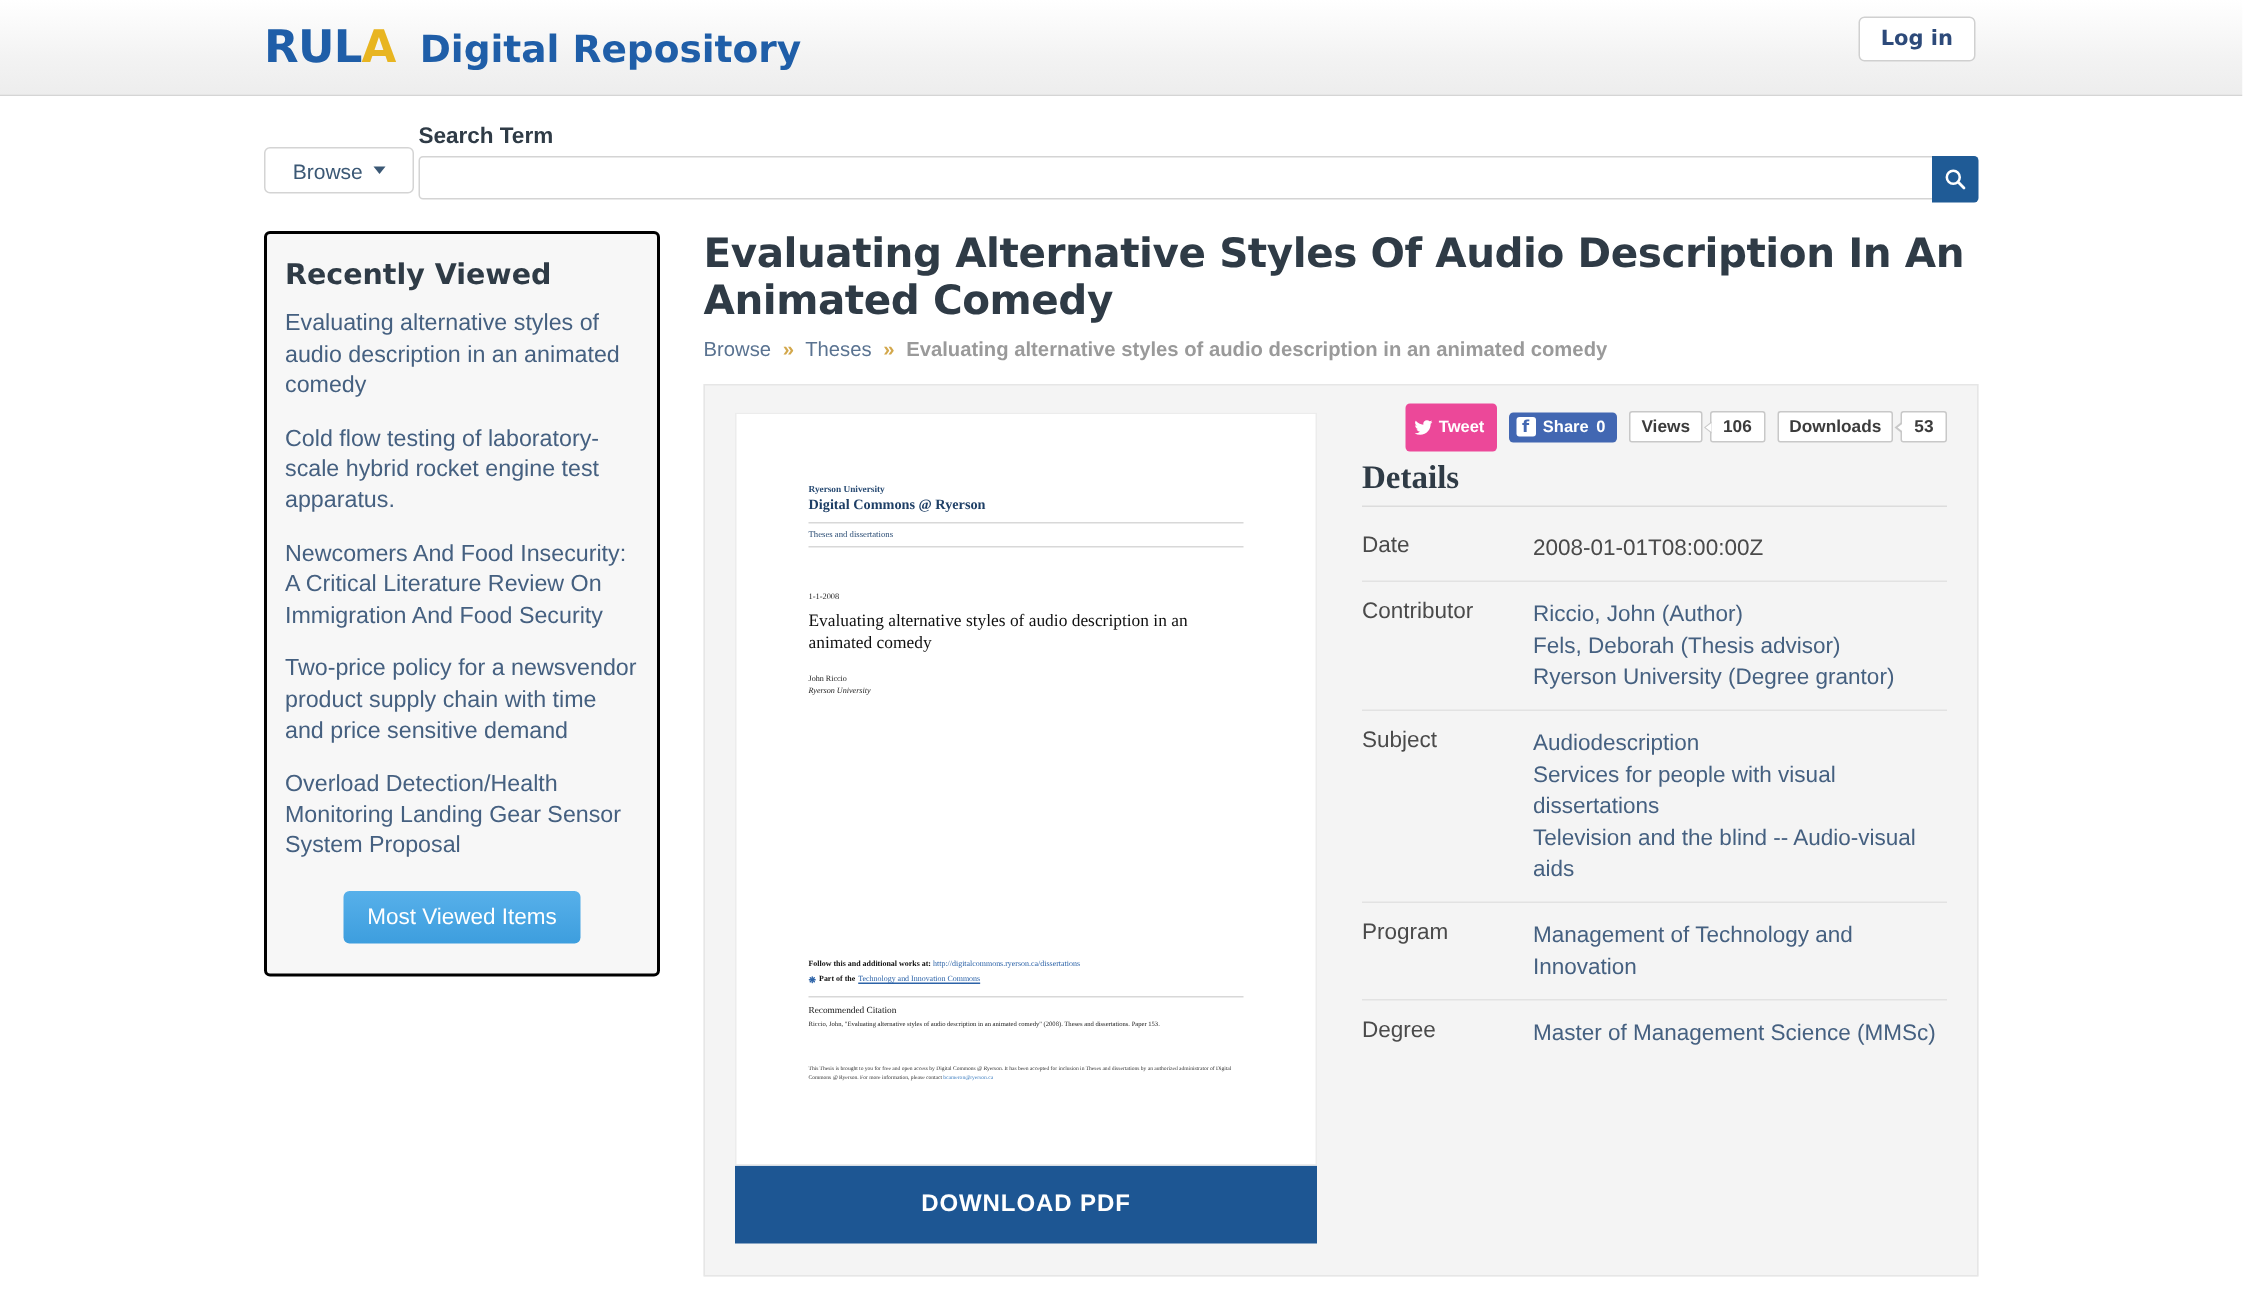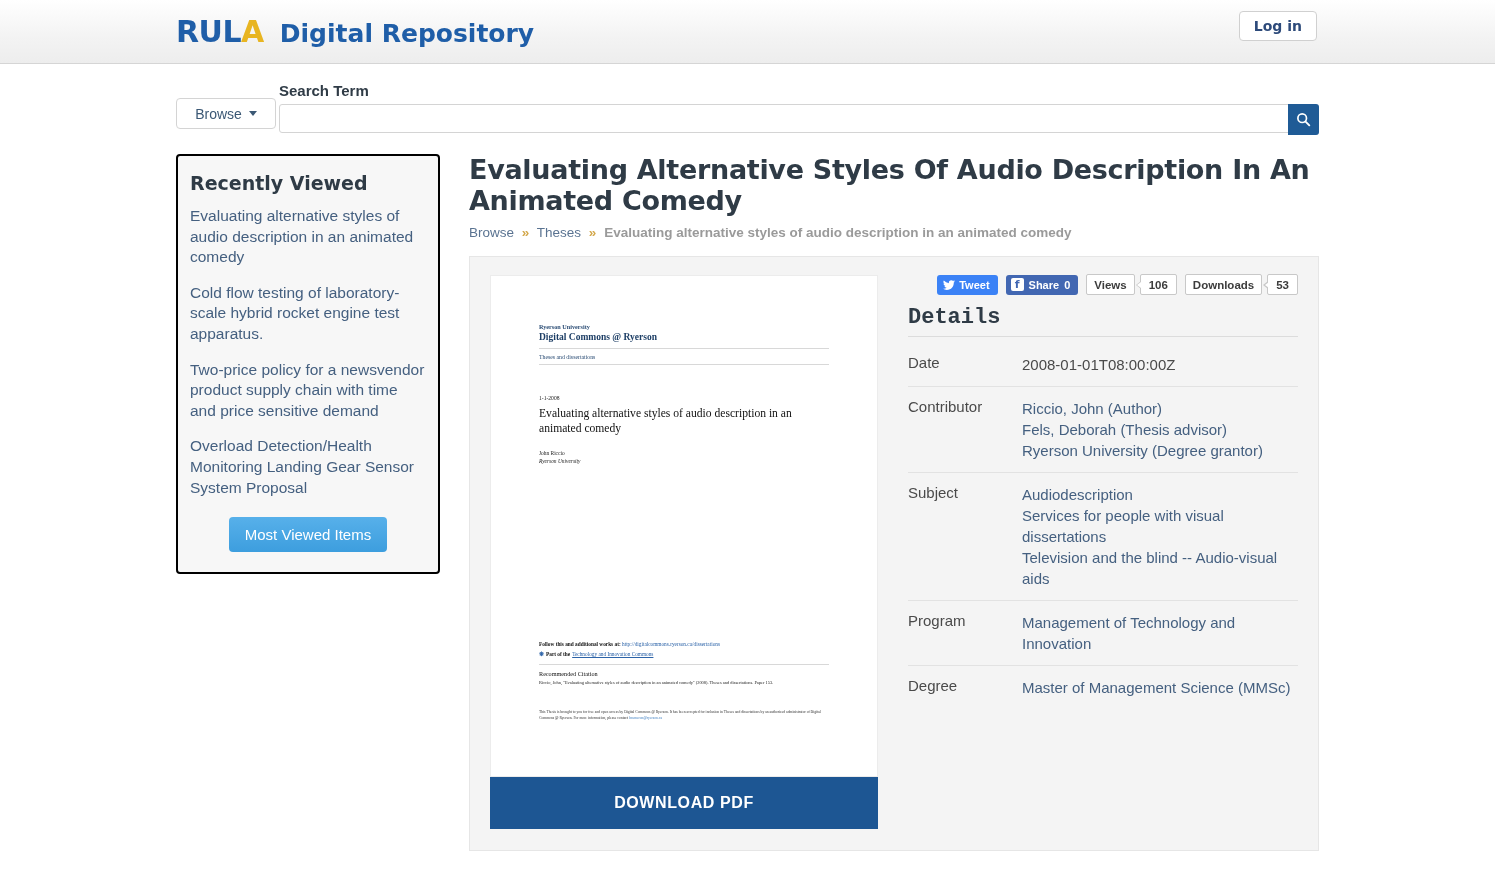--- a/index.html
+++ b/index.html
@@ -244,27 +244,27 @@
   .details-col { flex: 1 1 auto; margin-left: 30px; }
   .social-row {
     display: flex;
     justify-content: flex-end;
     align-items: center;
     gap: 8px;
     margin-bottom: 10px;
     height: 20px;
   }
   .tweet-btn {
-    background: #3b82f6;
+    background: #ec4899;
     color: #fff;
     font-size: 11px;
     font-weight: bold;
     border-radius: 3px;
     padding: 0 8px 0 6px;
-    height: 20px;
+    height: 32px;
     display: flex; align-items: center; gap: 4px;
     cursor: pointer;
     font-family: "Liberation Sans", sans-serif;
   }
   .fb-btn {
     background: #4267b2;
     color: #fff;
     font-size: 11px;
     font-weight: bold;
     border-radius: 3px;
@@ -334,21 +334,21 @@
     border-right: 4px solid #ffffff;
   }
 
   .details-h2 {
     font-size: 22px;
     font-weight: bold;
     color: #2f3b46;
     margin: 0 0 6px 0;
     padding-bottom: 6px;
     border-bottom: 1px solid #dcdcdc;
-    font-family: Liberation Mono, monospace;
+    font-family: Liberation Serif, serif;
   }
   .meta-table { width: 100%; border-collapse: collapse; }
   .meta-table tr { border-bottom: 1px solid #e2e2e2; }
   .meta-table tr:last-child { border-bottom: none; }
   .meta-table th {
     text-align: left;
     vertical-align: top;
     font-weight: normal;
     font-size: 15px;
     color: #4a4a4a;
@@ -408,20 +408,21 @@
     </div>
   </div>
 </div>
 
 <div class="page-wrap">
 
   <aside class="sidebar">
     <h3>Recently Viewed</h3>
     <a class="rv-item">Evaluating alternative styles of audio description in an animated comedy</a>
     <a class="rv-item">Cold flow testing of laboratory-scale hybrid rocket engine test apparatus.</a>
+    <a class="rv-item">Newcomers And Food Insecurity: A Critical Literature Review On Immigration And Food Security</a>
     <a class="rv-item">Two-price policy for a newsvendor product supply chain with time and price sensitive demand</a>
     <a class="rv-item">Overload Detection/Health Monitoring Landing Gear Sensor System Proposal</a>
     <div class="sidebar-btn-wrap">
       <button class="most-viewed-btn">Most Viewed Items</button>
     </div>
   </aside>
 
   <main class="main">
     <h1 class="work-title">Evaluating Alternative Styles Of Audio Description In An Animated Comedy</h1>
 

